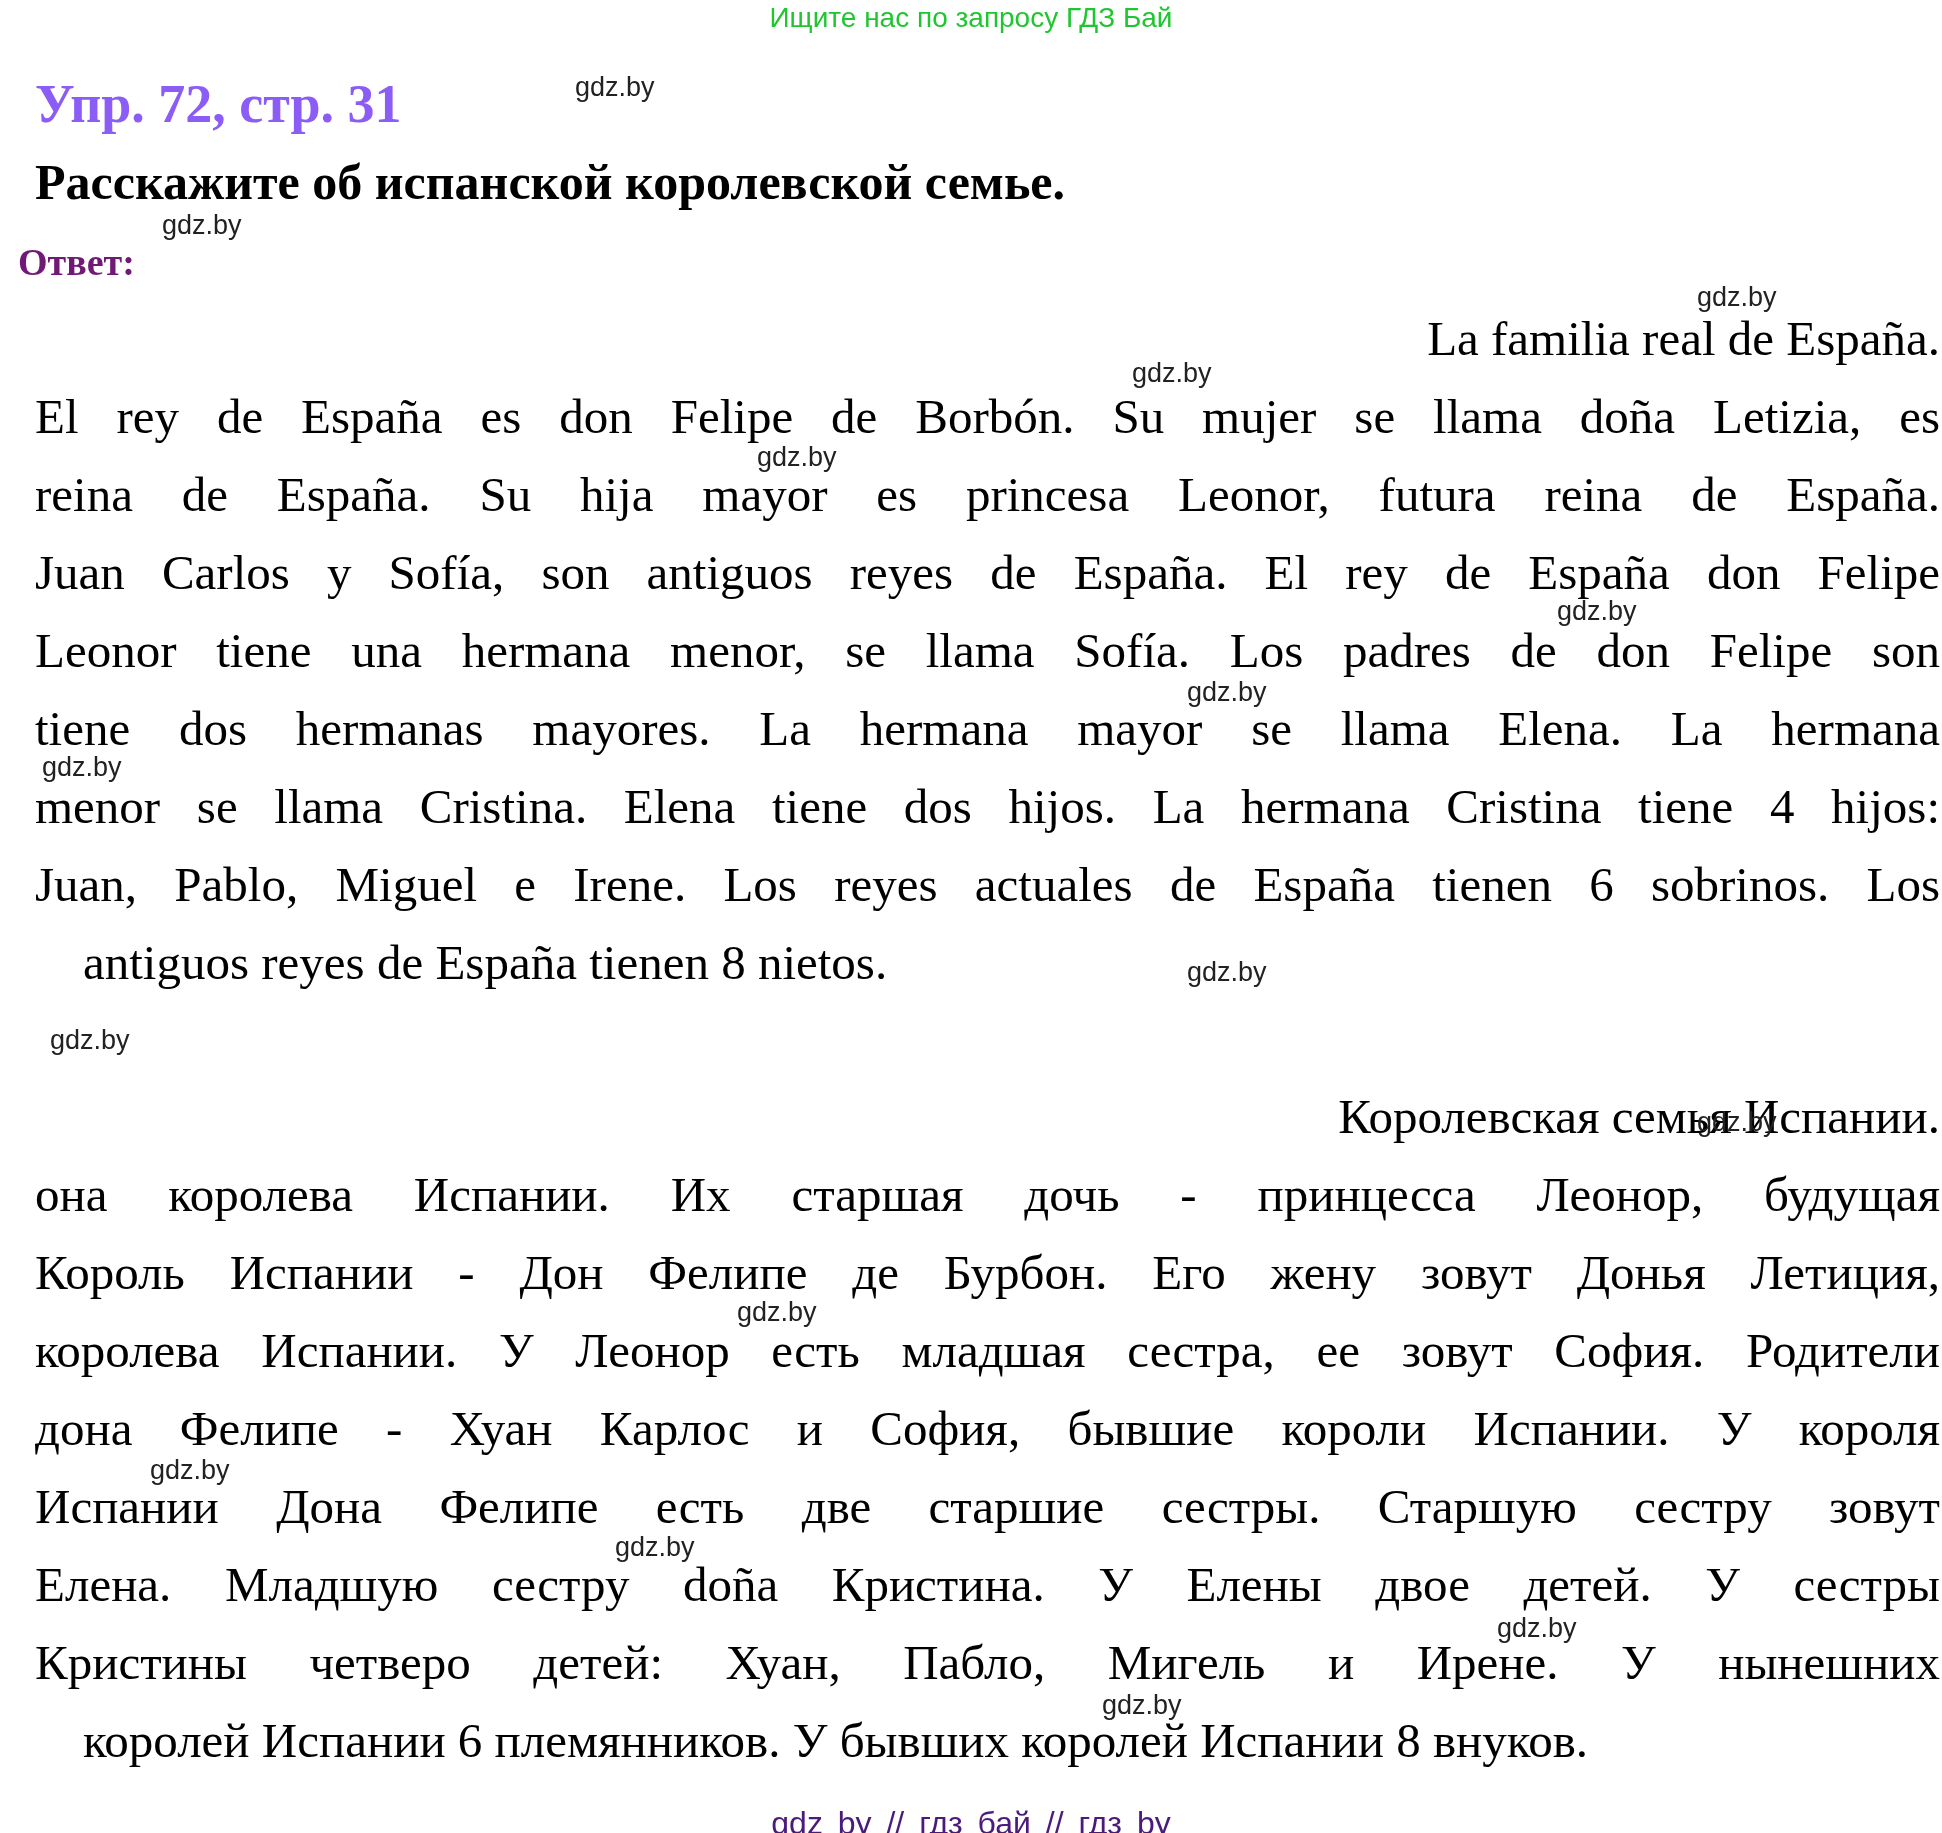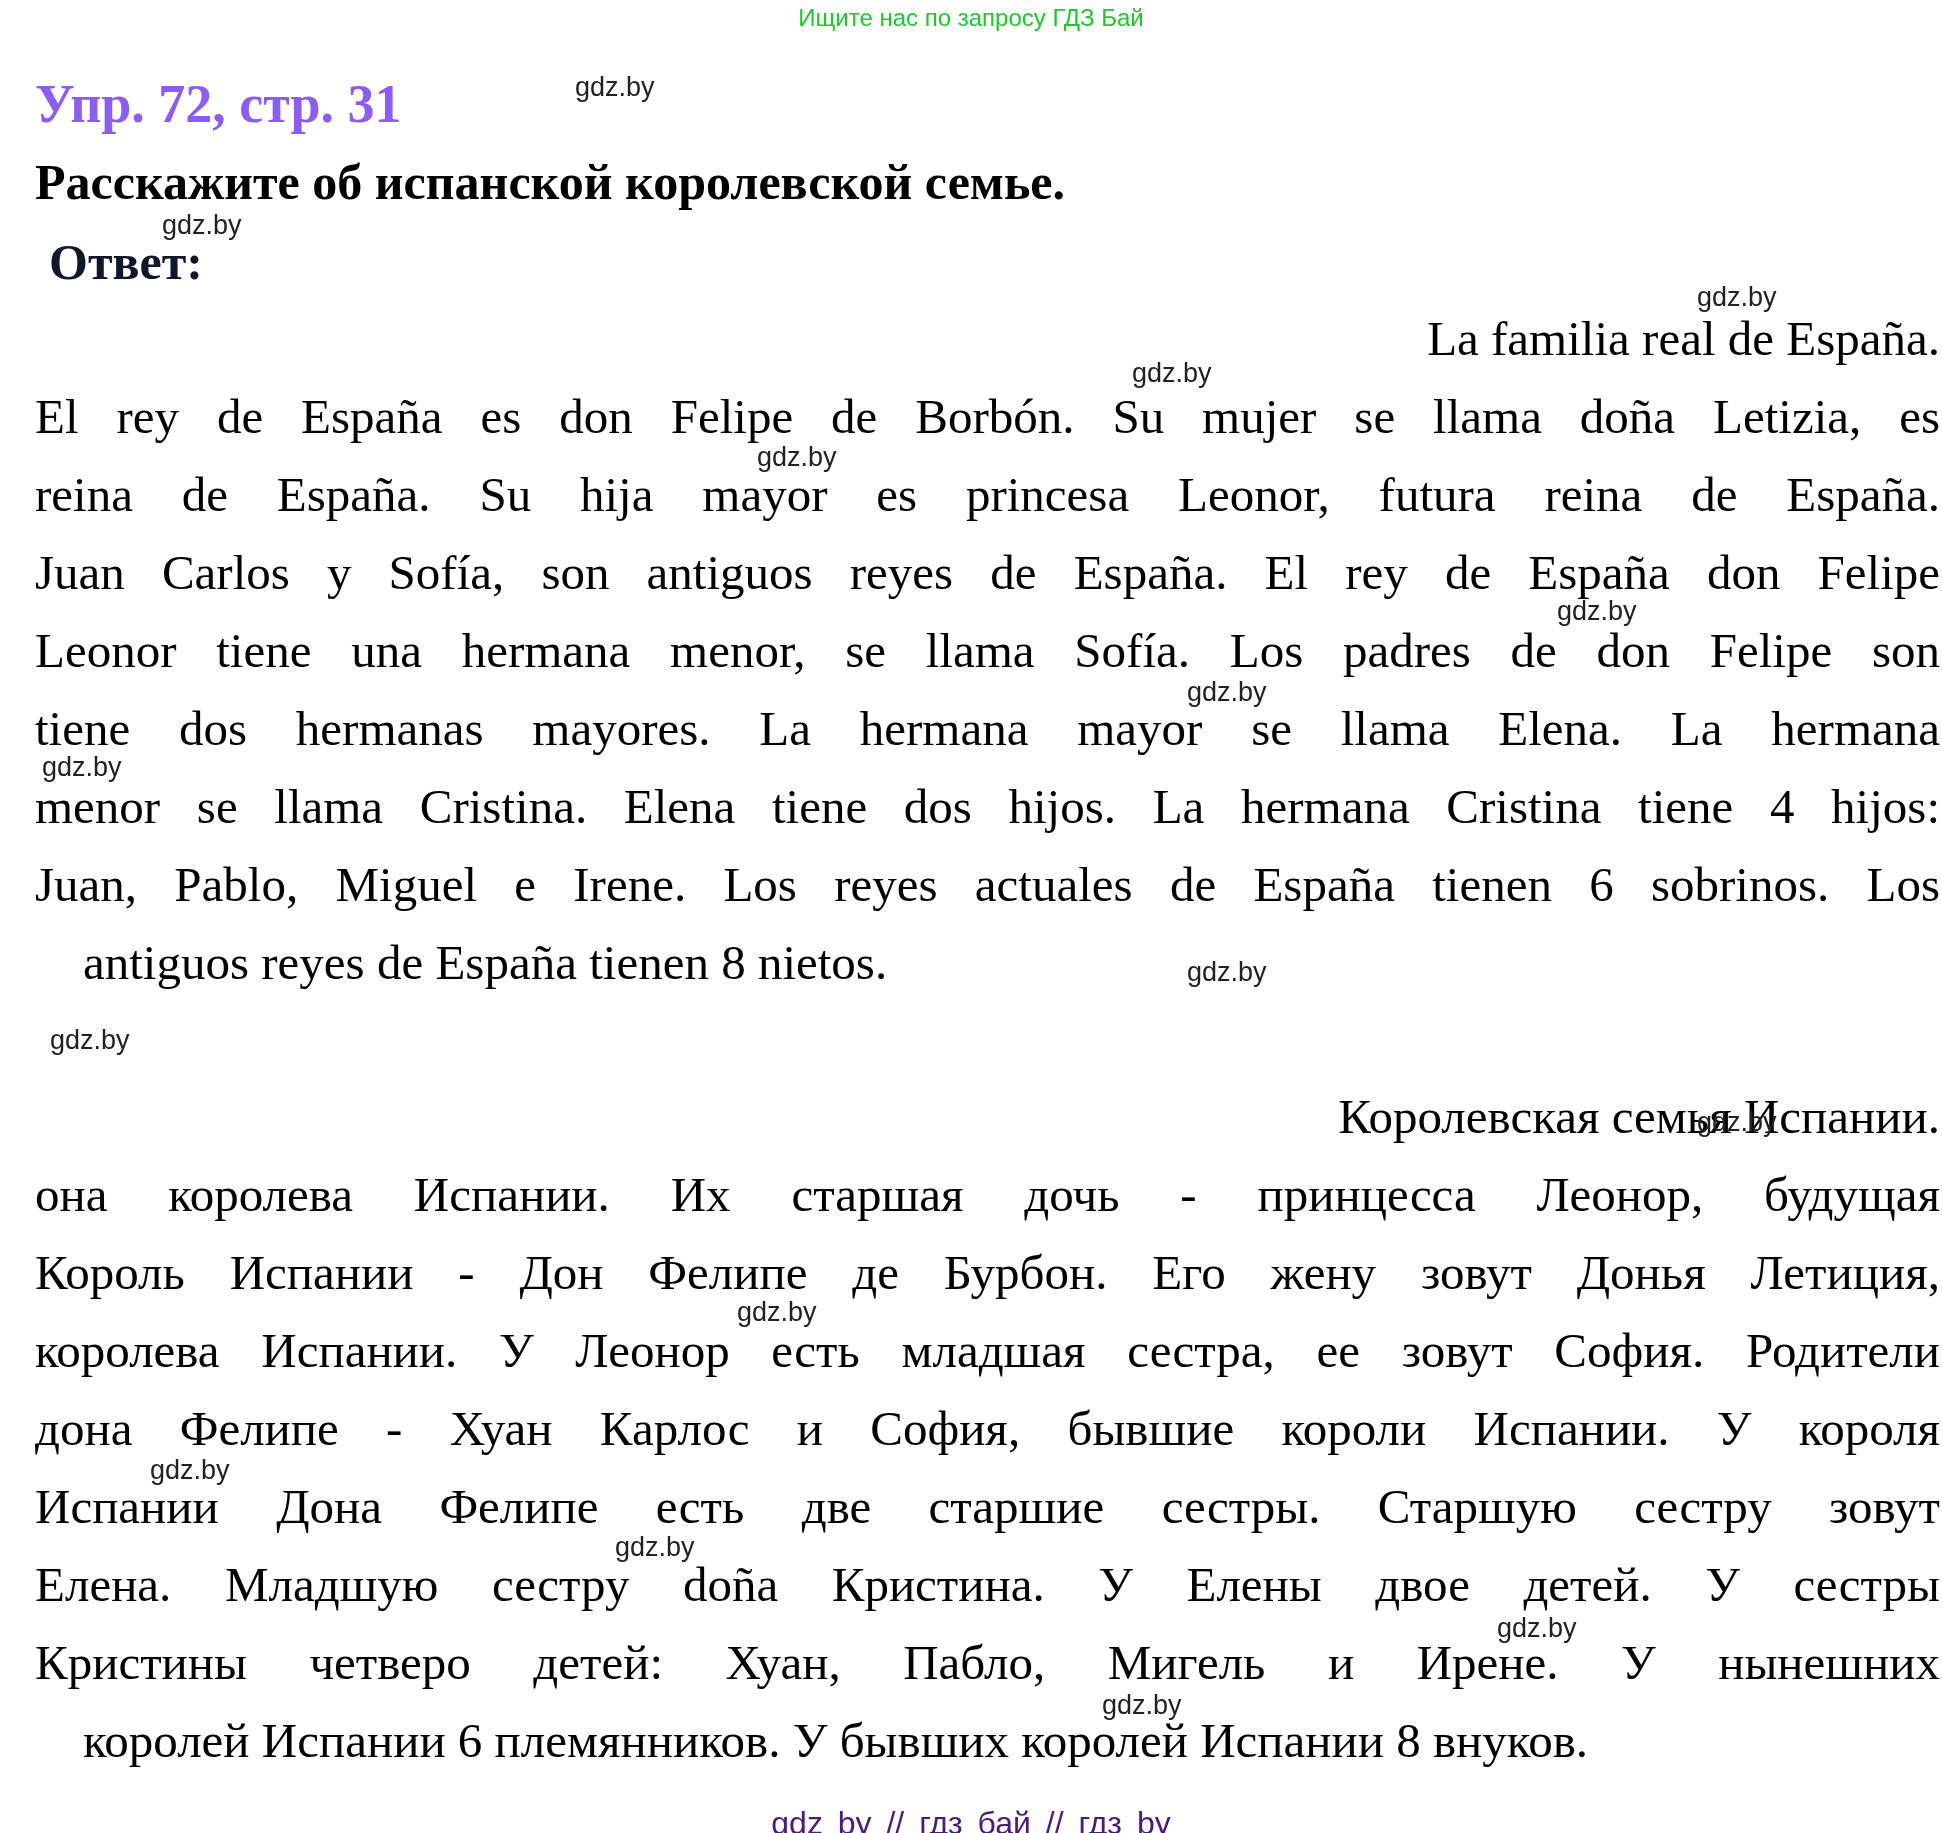--- a/index.html
+++ b/index.html
@@ -1,24 +1,24 @@
 <!DOCTYPE html>
 <html><head>
 <meta charset="utf-8">
 <style>
   html, body { margin:0; padding:0; background:#ffffff; }
   body { width:1942px; height:1833px; position:relative; overflow:hidden; }
   .top-banner { position:absolute; top:0; left:0; width:1942px; text-align:center;
-    font-family:"Liberation Sans", sans-serif; font-size:24px; color:#1fc62f; line-height:36px; }
+    font-family:"Liberation Sans", sans-serif; font-size:28px; color:#1fc62f; line-height:36px; }
   .title { position:absolute; left:35px; top:72px; font-family:"Liberation Serif", serif;
     font-weight:bold; font-size:54px; color:#8b5cf6; line-height:64px; }
   .question { position:absolute; left:35px; top:152px; font-family:Liberation Serif, serif;
     font-weight:bold; font-size:50px; color:#000; line-height:60px; }
-  .answer-label { position:absolute; left:49px; top:232px; font-family:"Liberation Serif", serif;
-    font-weight:bold; font-size:50px; color:#0f172a; line-height:60px; }
+  .answer-label { position:absolute; left:18px; top:232px; font-family:"Liberation Serif", serif;
+    font-weight:bold; font-size:38px; color:#701a75; line-height:60px; }
   .text-block { position:absolute; left:35px; width:1905px; font-family:"Liberation Serif", serif;
     font-size:49px; color:#000; line-height:78px; }
   .line { display:block; white-space:nowrap; text-align:justify; text-align-last:justify; height:78px; }
   .line.last { text-align-last:left;margin-left:48px; }
   .heading-line { display:block; white-space:nowrap; height:78px;text-align:right; }
   .wm { position:absolute; font-family:"Liberation Sans", sans-serif; font-size:27px; color:#222; line-height:30px; }
   .footer { position:absolute; top:1808px; left:0; width:1942px; text-align:center;
     font-family:"Liberation Sans", sans-serif; font-size:32px; color:#4b1a7d; line-height:30px; word-spacing:6px; }
 </style>
 </head>

